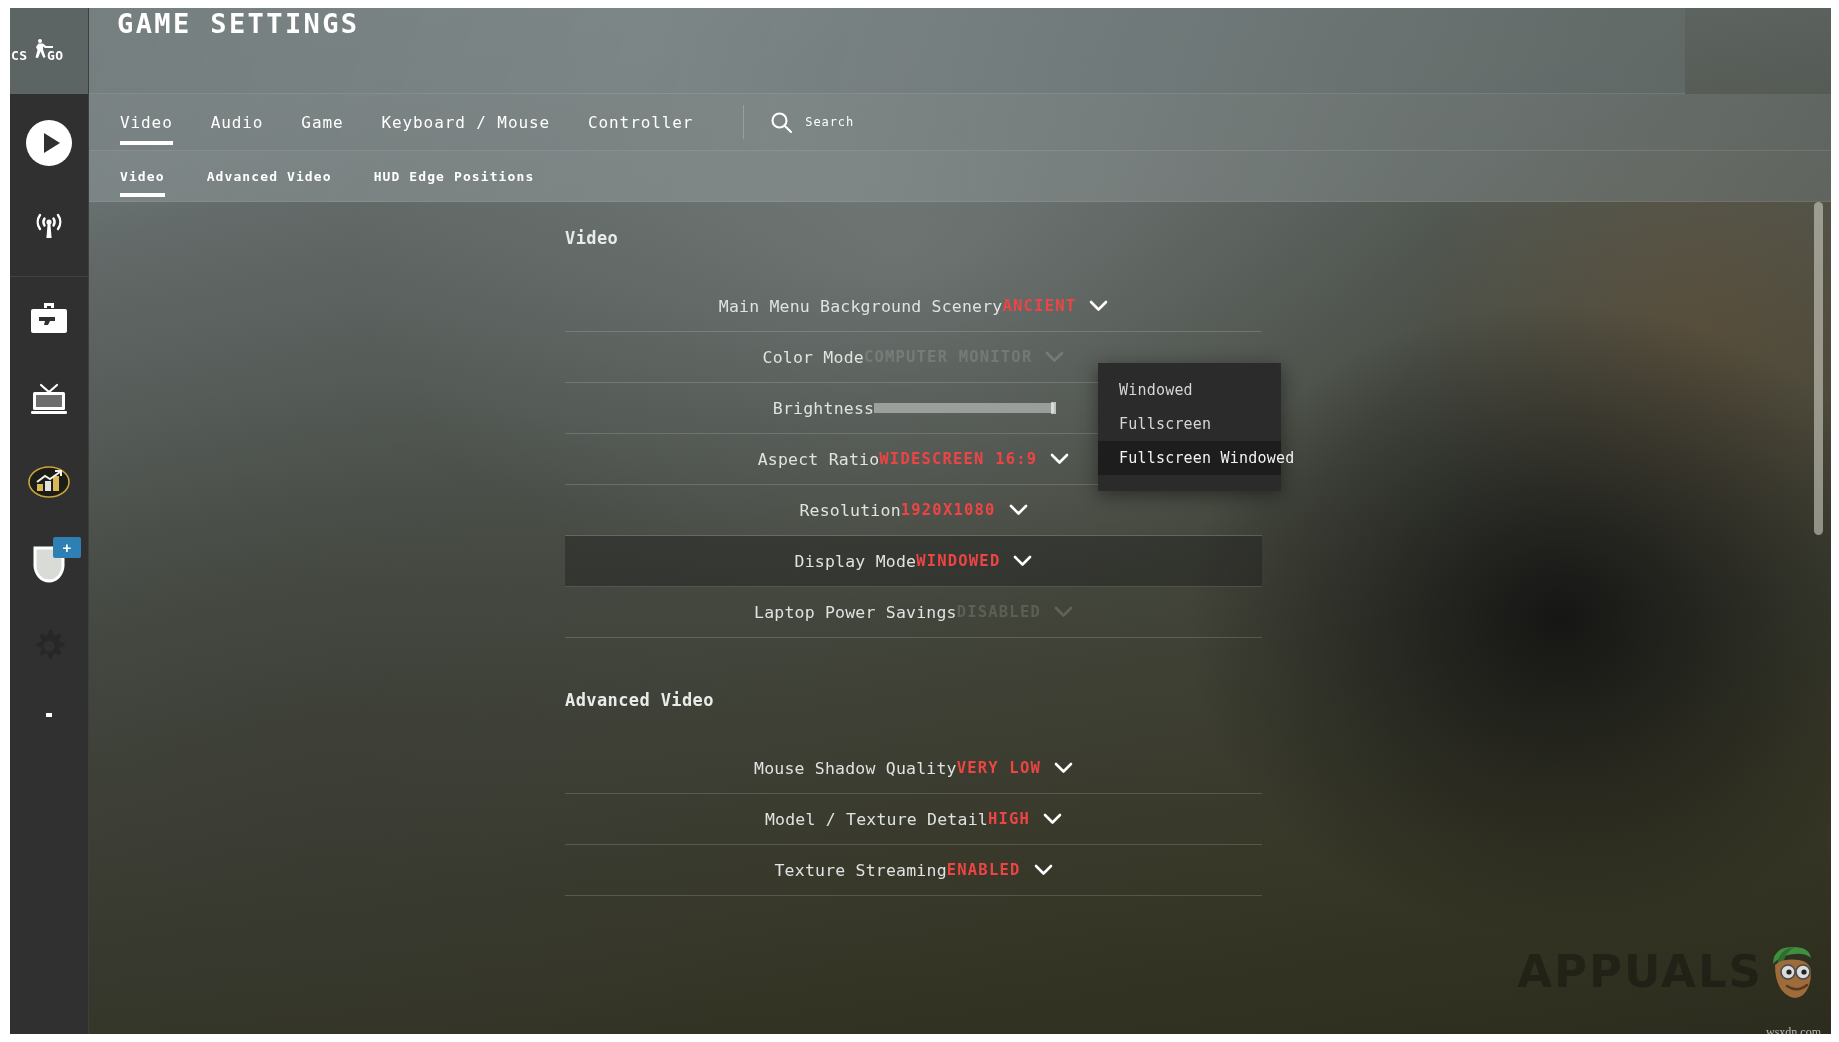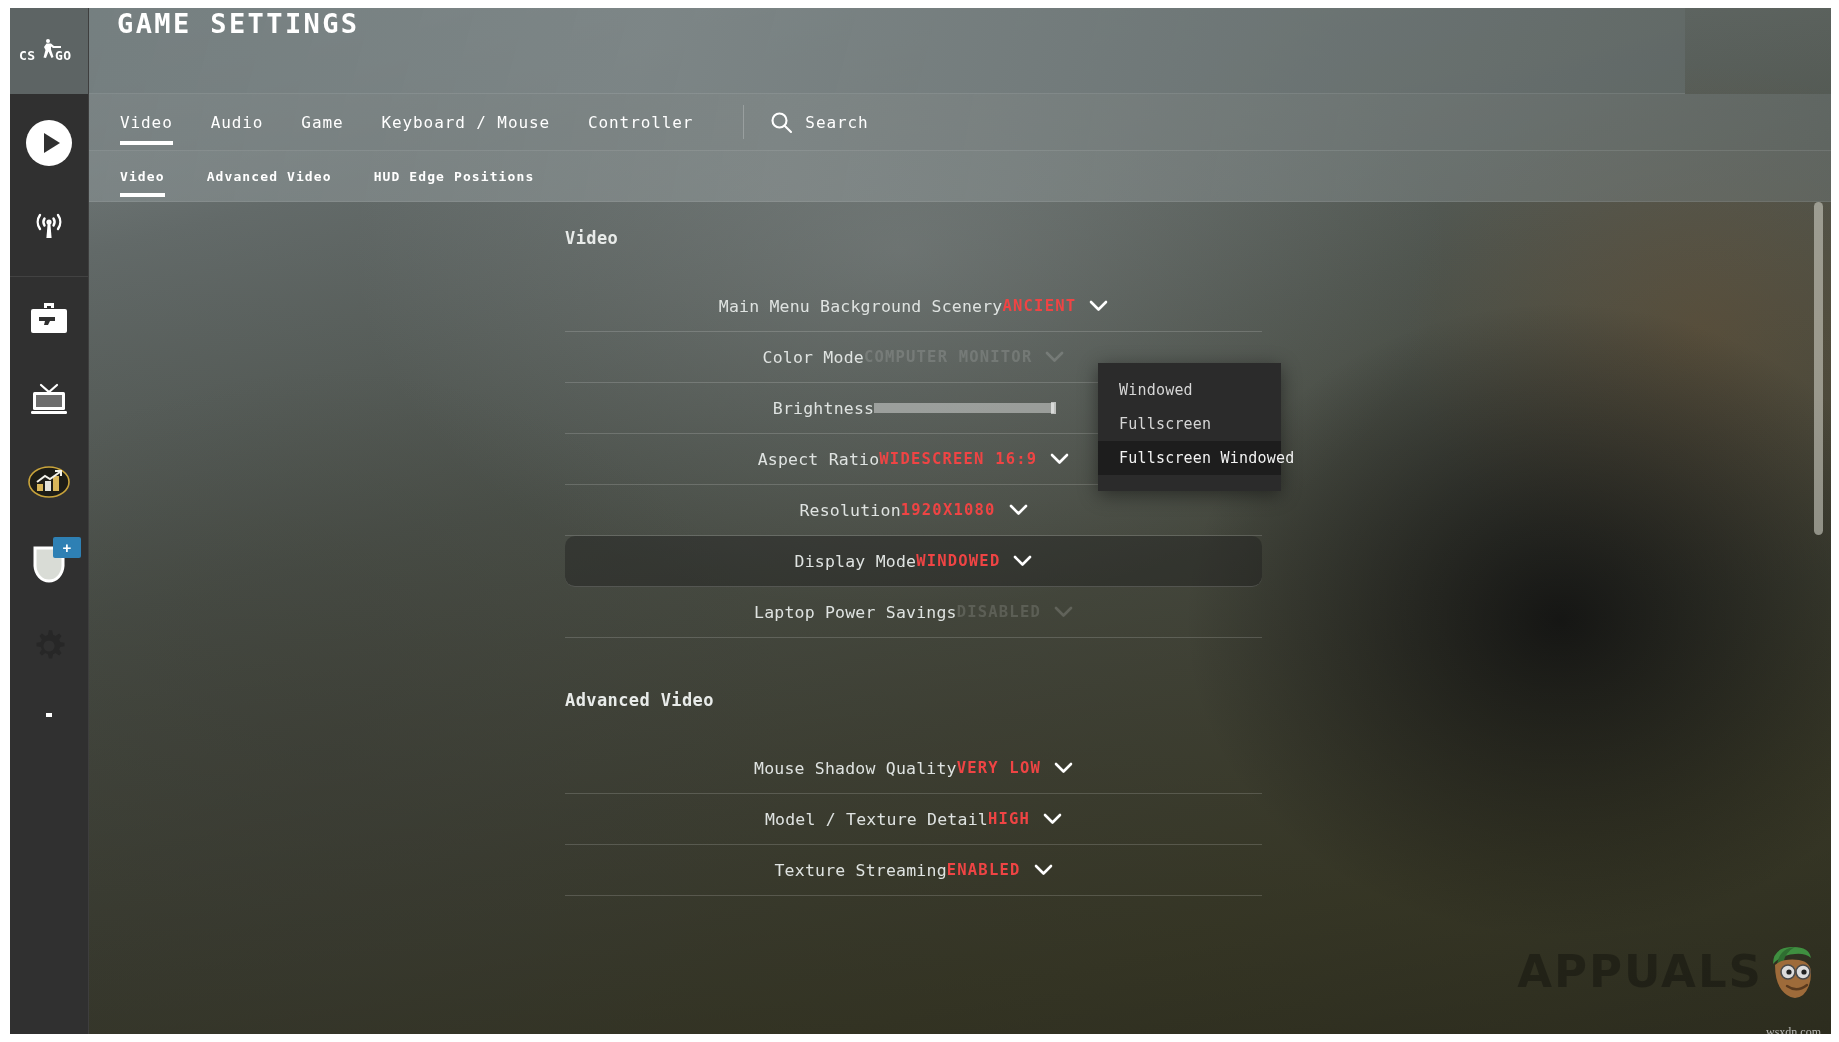--- a/index.html
+++ b/index.html
@@ -49,21 +49,20 @@
     background: #303030;
     border-right: 1px solid rgba(255,255,255,0.07);
     z-index: 40;
   }
   #sidebar-logo-cell {
     position: relative;
     height: 86px;
     background: #5d6464;
     display: flex;
     align-items: center;
-    justify-content: center;
   }
   .csgo-logo { width: 62px; height: 30px; display:block; }
 
   #sidebar-group-a {
     border-bottom: 1px solid rgba(255,255,255,0.09);
     padding-top: 8px;
     padding-bottom: 10px;
   }
   .side-item {
     height: 82px;
@@ -150,21 +149,21 @@
     width: 1px;
     height: 34px;
     background: rgba(255,255,255,0.22);
     margin: 0 26px 0 12px;
   }
   #search-box {
     display: flex;
     align-items: center;
     gap: 12px;
     color: #ffffff;
-    font-size: 16px;
+    font-size: 12px;
     letter-spacing: 0.9px;
     font-family: "DejaVu Sans Mono", monospace;
   }
 
   
   #subtabbar {
     position: absolute;
     left: 89px; top: 151px;
     width: 1742px;
     height: 51px;
@@ -267,21 +266,20 @@
     right: -2px;
     top: -1px;
     width: 5px;
     height: 12px;
     background: rgba(255,255,255,0.62);
   }
 
   
   .row.open {
     background: rgba(28,28,28,0.42);
-    border-radius: 10px;
   }
   .row.open .value { padding-right: 0; }
 
   
   #dropdown {
     position: absolute;
     left: 1098px;
     top: 363px;
     width: 183px;
     background: #2b2b2b;

